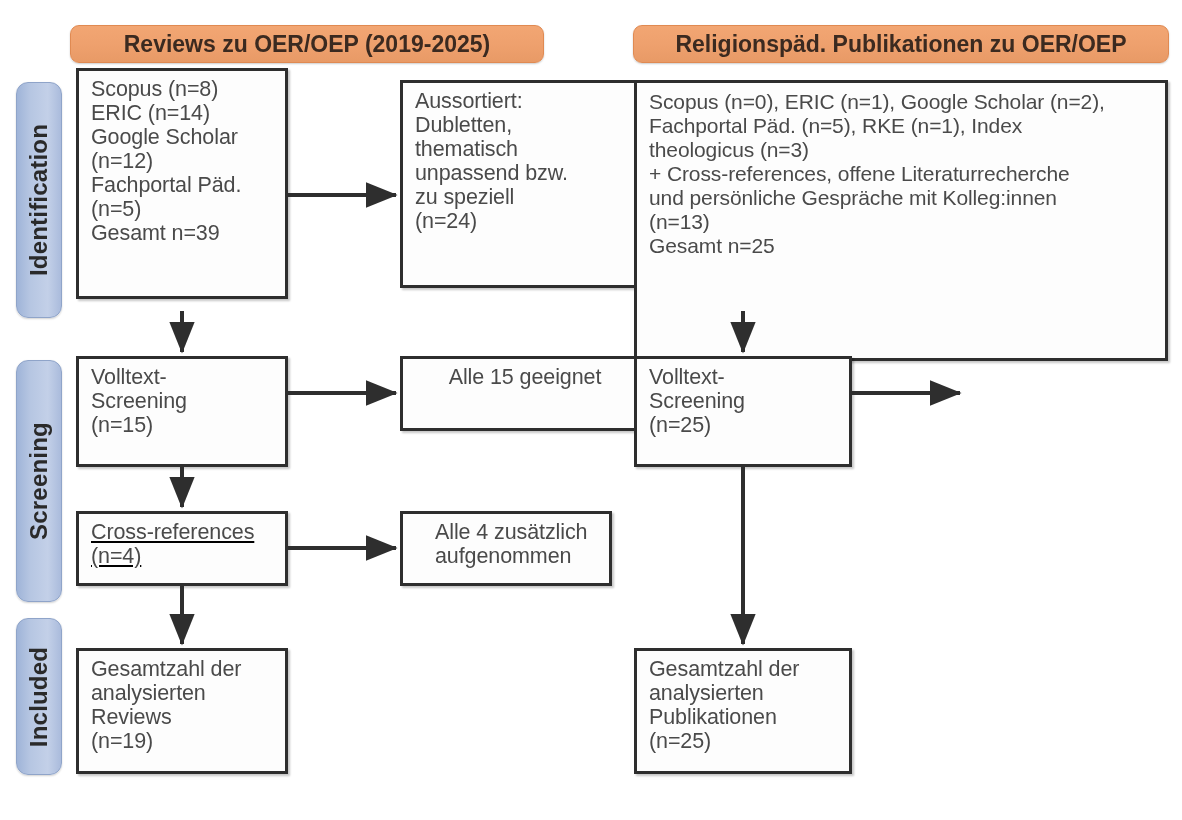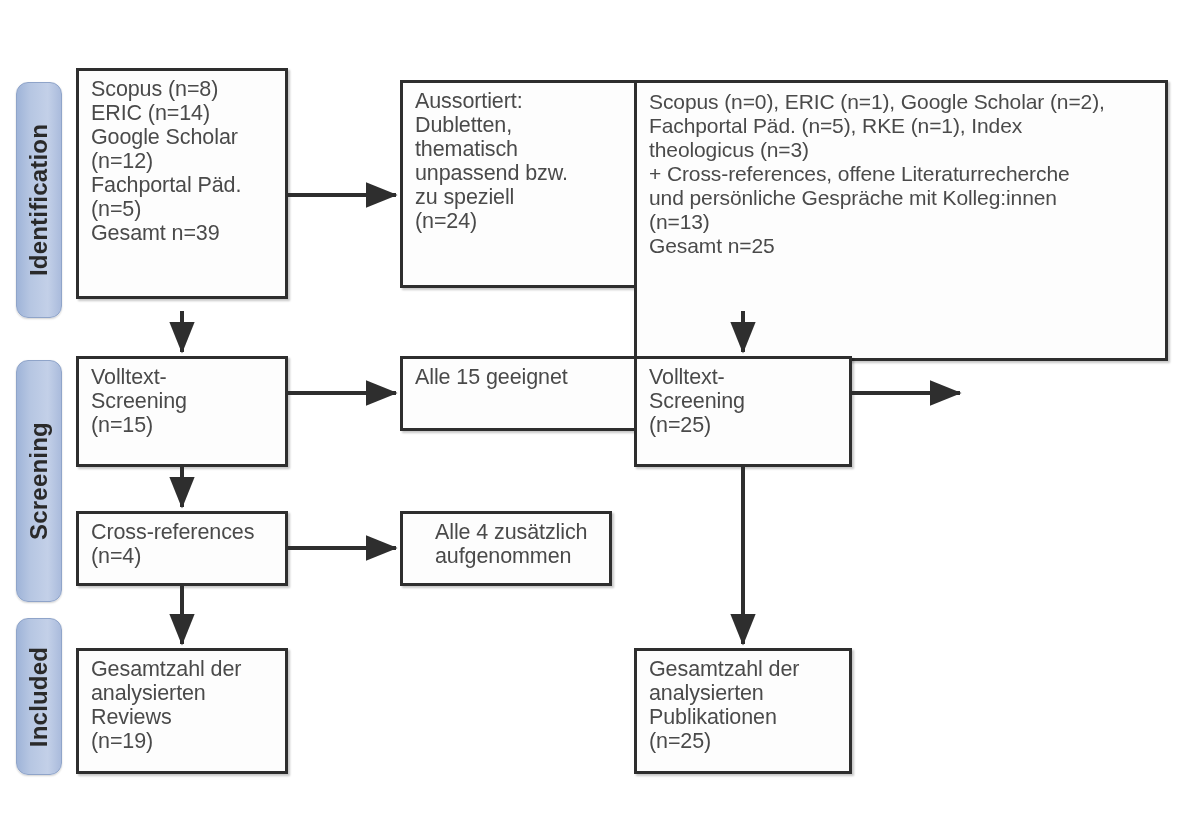--- a/index.html
+++ b/index.html
@@ -98,20 +98,26 @@
   <div class="stage-tab" style="top:82px; height:236px;">
     <span>Identification</span>
   </div>
   <div class="stage-tab" style="top:360px; height:242px;">
     <span>Screening</span>
   </div>
   <div class="stage-tab" style="top:618px; height:157px;">
     <span>Included</span>
   </div>
 
+  <div class="col-header" style="left:70px; top:25px; width:474px;">
+    <span>Reviews zu OER/OEP (2019-2025)</span>
+  </div>
+  <div class="col-header" style="left:633px; top:25px; width:536px;">
+    <span>Religionspäd. Publikationen zu OER/OEP</span>
+  </div>
 
   <div class="flow-box narrow" style="left:76px; top:68px; width:212px; height:231px;">
     <p>Scopus (n=8)
 ERIC (n=14)
 Google Scholar
 (n=12)
 Fachportal Päd.
 (n=5)
 Gesamt n=39</p>
   </div>
@@ -124,25 +130,25 @@
 zu speziell
 (n=24)</p>
   </div>
 
   <div class="flow-box narrow" style="left:76px; top:356px; width:212px; height:111px;">
     <p>Volltext-
 Screening
 (n=15)</p>
   </div>
 
-  <div class="flow-box narrow" style="left:400px; top:356px; width:248px; height:75px;">
+  <div class="flow-box narrow" style="left:400px; top:356px; width:248px; height:75px;text-align:center;">
     <p>Alle 15 geeignet</p>
   </div>
 
-  <div class="flow-box narrow" style="left:76px; top:511px; width:212px; height:75px;">
+  <div class="flow-box narrow" style="left:76px; top:511px; width:212px; height:75px;text-decoration:underline;">
     <p>Cross-references
 (n=4)</p>
   </div>
 
   <div class="flow-box narrow" style="left:400px; top:511px; width:212px; height:75px;padding-left:32px;">
     <p>Alle 4 zusätzlich
 aufgenommen</p>
   </div>
 
   <div class="flow-box narrow" style="left:76px; top:648px; width:212px; height:126px;">

